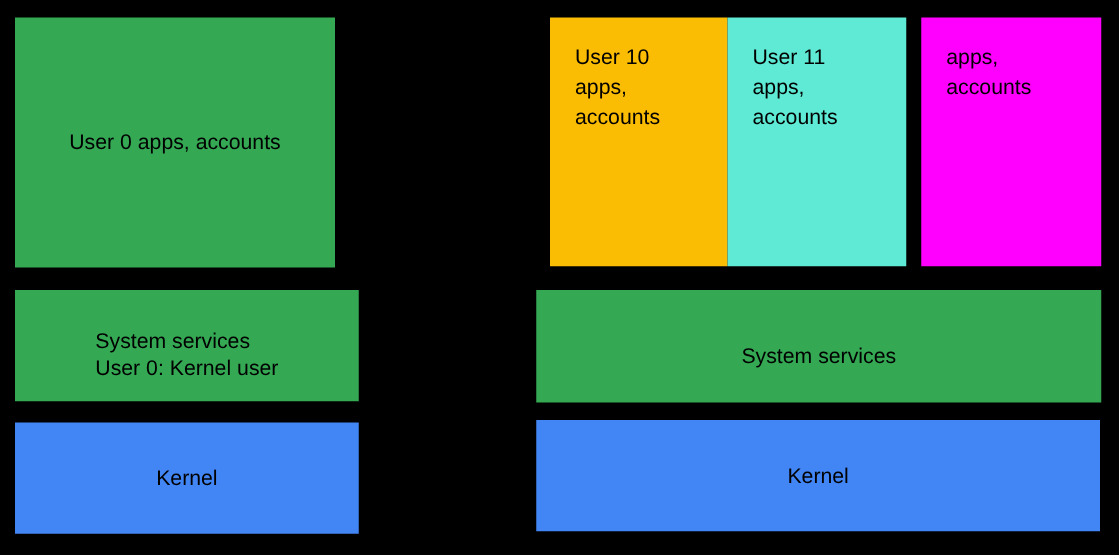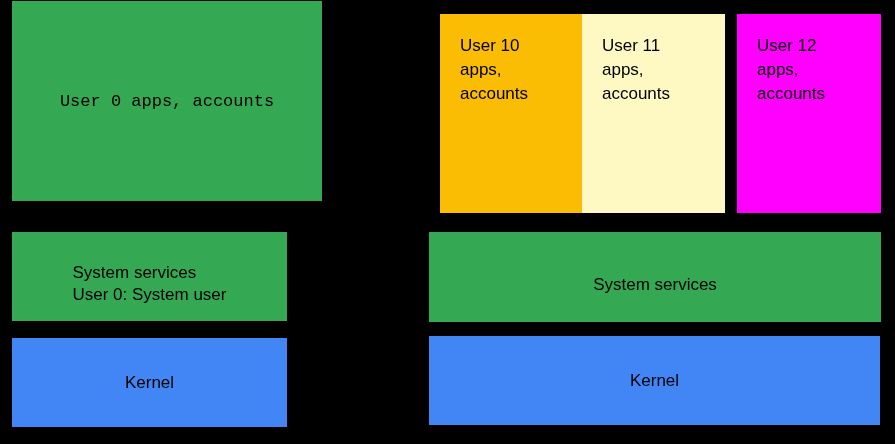--- a/index.html
+++ b/index.html
@@ -43,21 +43,21 @@
     margin-top: 15px;
   }
   
   .box.top-left {
     padding: 20px 8px 0 20px;
     line-height: 24px;
   }
   .ln { display: block; }
 
   
-  .l-apps    { left: 12px;  top: 1px;  width: 310px; height: 200px; font-family: Liberation Mono, monospace; }
+  .l-apps    { left: 12px;  top: 14px;  width: 256px; height: 200px; }
   .l-services{ left: 12px;  top: 232px; width: 275px; height: 89px; }
   .l-kernel  { left: 12px;  top: 338px; width: 275px; height: 89px; }
 
   
   .r-user10  { left: 429px; top: 14px;  width: 142px; height: 199px; margin-left: 11px; }
   .r-user11  { left: 582px; top: 14px;  width: 143px; height: 199px; }
   .r-user12  { left: 737px; top: 14px;  width: 144px; height: 199px; }
   .r-services{ left: 429px; top: 232px; width: 452px; height: 90px; }
   .r-kernel  { left: 429px; top: 336px; width: 451px; height: 89px; }
 </style>
@@ -66,42 +66,41 @@
 
 <div class="canvas">
 
   <div class="box center l-apps" style="background-color: rgb(52, 168, 83);">
     <span>User 0 apps, accounts</span>
   </div>
 
   <div class="box center-block l-services" style="background-color: rgb(52, 168, 83);">
     <div class="lines">
       <span class="ln">System services</span>
-      <span class="ln">User 0: System user</span>
+      <span class="ln">User 0: Kernel user</span>
     </div>
   </div>
 
   <div class="box center l-kernel" style="background-color: rgb(66, 133, 244);">
     <span>Kernel</span>
   </div>
 
   <div class="box top-left r-user10" style="background-color: rgb(251, 188, 4);">
     <span class="ln">User 10</span>
     <span class="ln">apps,</span>
     <span class="ln">accounts</span>
   </div>
 
-  <div class="box top-left r-user11" style="background-color: #fef9c3;">
+  <div class="box top-left r-user11" style="background-color: #5eead4;">
     <span class="ln">User 11</span>
     <span class="ln">apps,</span>
     <span class="ln">accounts</span>
   </div>
 
   <div class="box top-left r-user12" style="background-color: rgb(255, 0, 255);">
-    <span class="ln">User 12</span>
     <span class="ln">apps,</span>
     <span class="ln">accounts</span>
   </div>
 
   <div class="box center-block r-services" style="background-color: rgb(52, 168, 83);">
     <div class="lines">
       <span class="ln">System services</span>
     </div>
   </div>
 

